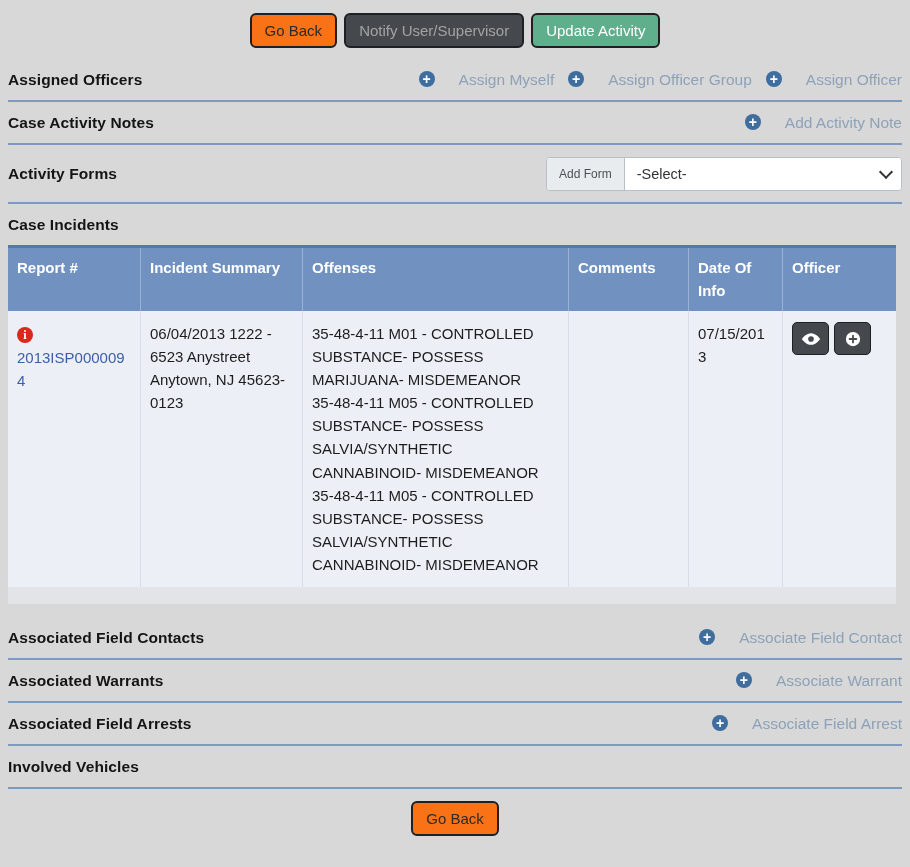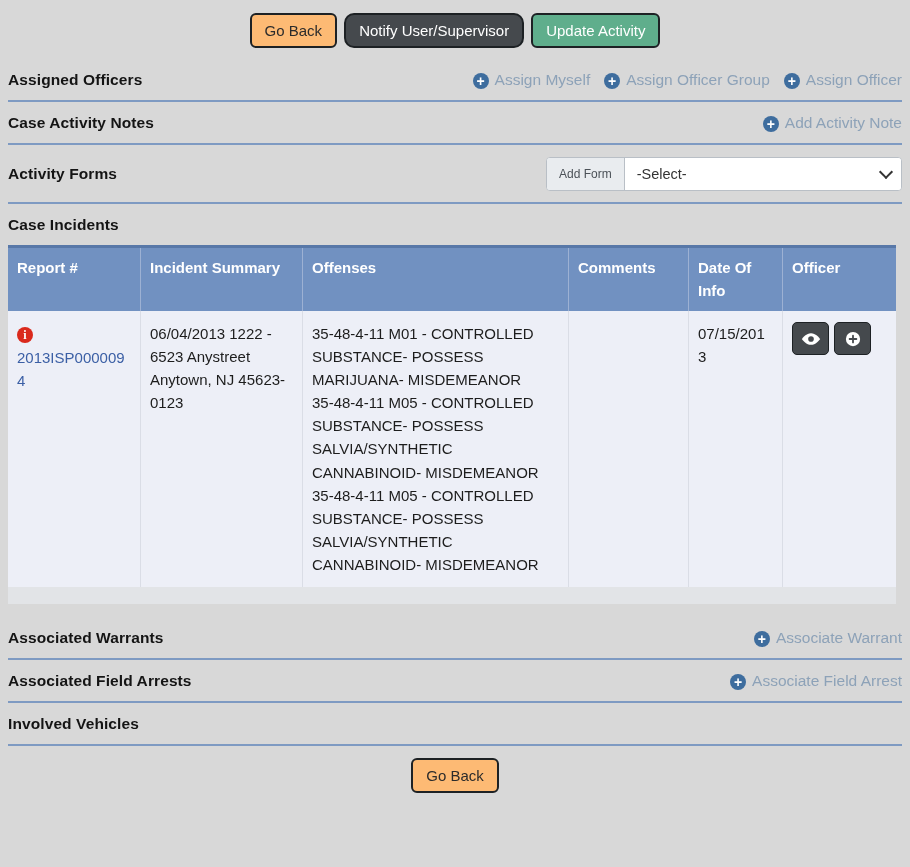--- a/index.html
+++ b/index.html
@@ -11,35 +11,35 @@
   }
   .page { width: 910px; padding: 0 8px; }
 
   
   .toolbar { display: flex; justify-content: center; align-items: center; gap: 7px; padding: 13px 0 11px; }
   .btn {
     font-size: 15px; line-height: 1; padding: 8px 13px;
     border-radius: 6px; border: 2px solid #1d2124; cursor: pointer;
     font-family: "Liberation Sans", sans-serif;
   }
-  .btn-gold  { background: #fdba74; color: #2b2b2b; }
-  .btn-dark  { background: #45494d; color: #ffffff; border-radius: 10px; }
+  .btn-gold  { background: #f97316; color: #2b2b2b; }
+  .btn-dark  { background: #45494d; color: #a3a3a3; }
   .btn-green { background: #5fae8c; color: #ffffff; }
 
   
   .section {
     display: flex; justify-content: space-between; align-items: center;
     border-bottom: 2px solid #7e9ac2; padding: 12px 0 11px;
   }
   .section.no-divider { border-bottom: none; }
   .section-title { font-weight: bold; font-size: 15.5px; color: #141414; letter-spacing: 0.1px; }
   .section-links { display: flex; align-items: center; gap: 14px; }
   .assoc-link {
     color: #8da2b8; font-size: 15.5px; text-decoration: none;
-    display: inline-flex; align-items: flex-end; gap: 6px; cursor: pointer;
+    display: inline-flex; align-items: flex-start; gap: 24px; cursor: pointer;
   }
   .plus-icon {
     width: 16px; height: 16px; border-radius: 50%;
     background: #3e6d9e; color: #ffffff; flex: 0 0 16px;
     display: inline-flex; align-items: center; justify-content: center;
     font-size: 14px; font-weight: bold; line-height: 1;
   }
   .plus-icon::before { content: "+"; position: relative; top: -0.5px; }
 
   
@@ -203,20 +203,27 @@
             </span>
           </button>
         </div>
       </div>
     </div>
     <div class="table-footer"></div>
   </div>
 
   <div style="height:13px;"></div>
 
+  <div class="section">
+    <div class="section-title">Associated Field Contacts</div>
+    <a class="assoc-link">
+      <span class="plus-icon"></span>
+      <span>Associate Field Contact</span>
+    </a>
+  </div>
 
   <div class="section">
     <div class="section-title">Associated Warrants</div>
     <a class="assoc-link">
       <span class="plus-icon"></span>
       <span>Associate Warrant</span>
     </a>
   </div>
 
   <div class="section">

